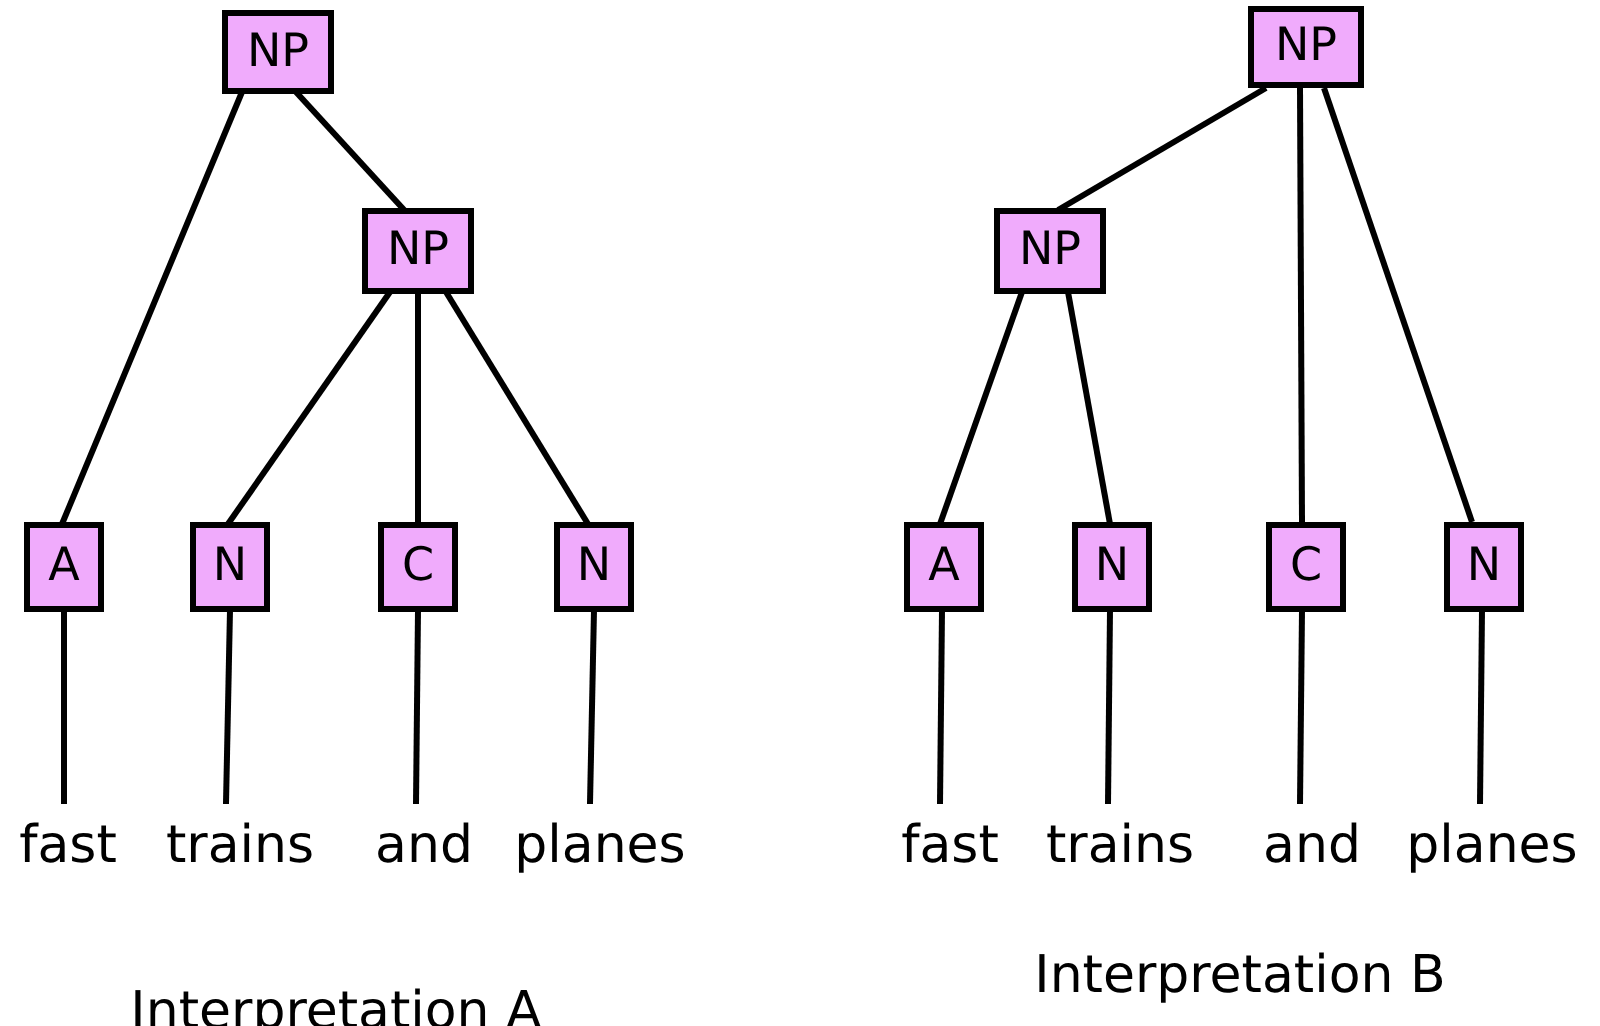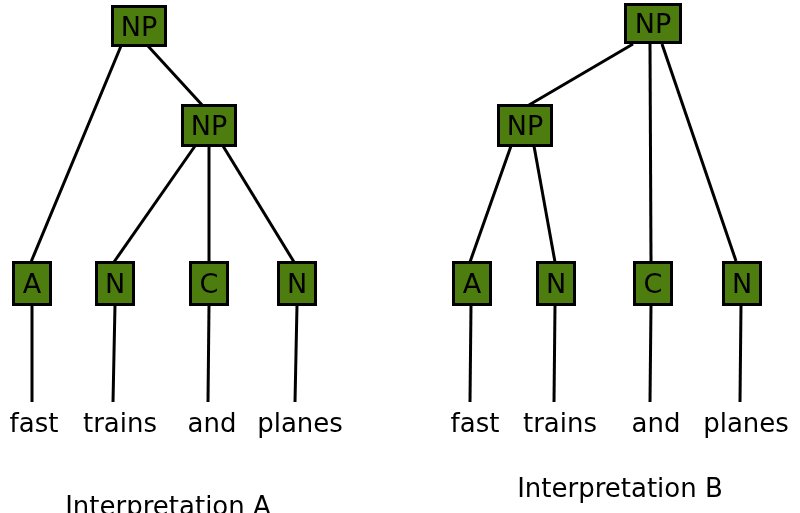--- a/index.html
+++ b/index.html
@@ -23,25 +23,25 @@
   }
   svg.edges line {
     stroke: #000000;
     stroke-width: 3;
     stroke-linecap: butt;
   }
   .node {
     position: absolute;
     box-sizing: border-box;
     border: 3px solid #000000;
-    background: #4d7c0f;
+    background: #f0abfc;
     display: flex;
     align-items: center;
     justify-content: center;
-    font-size: 27px;
+    font-size: 23px;
     line-height: 1;
     color: #000000;
   }
   .word {
     position: absolute;
     top: 408px;
     transform: translateX(-50%);
     font-size: 26px;
     white-space: nowrap;
     color: #000000;

